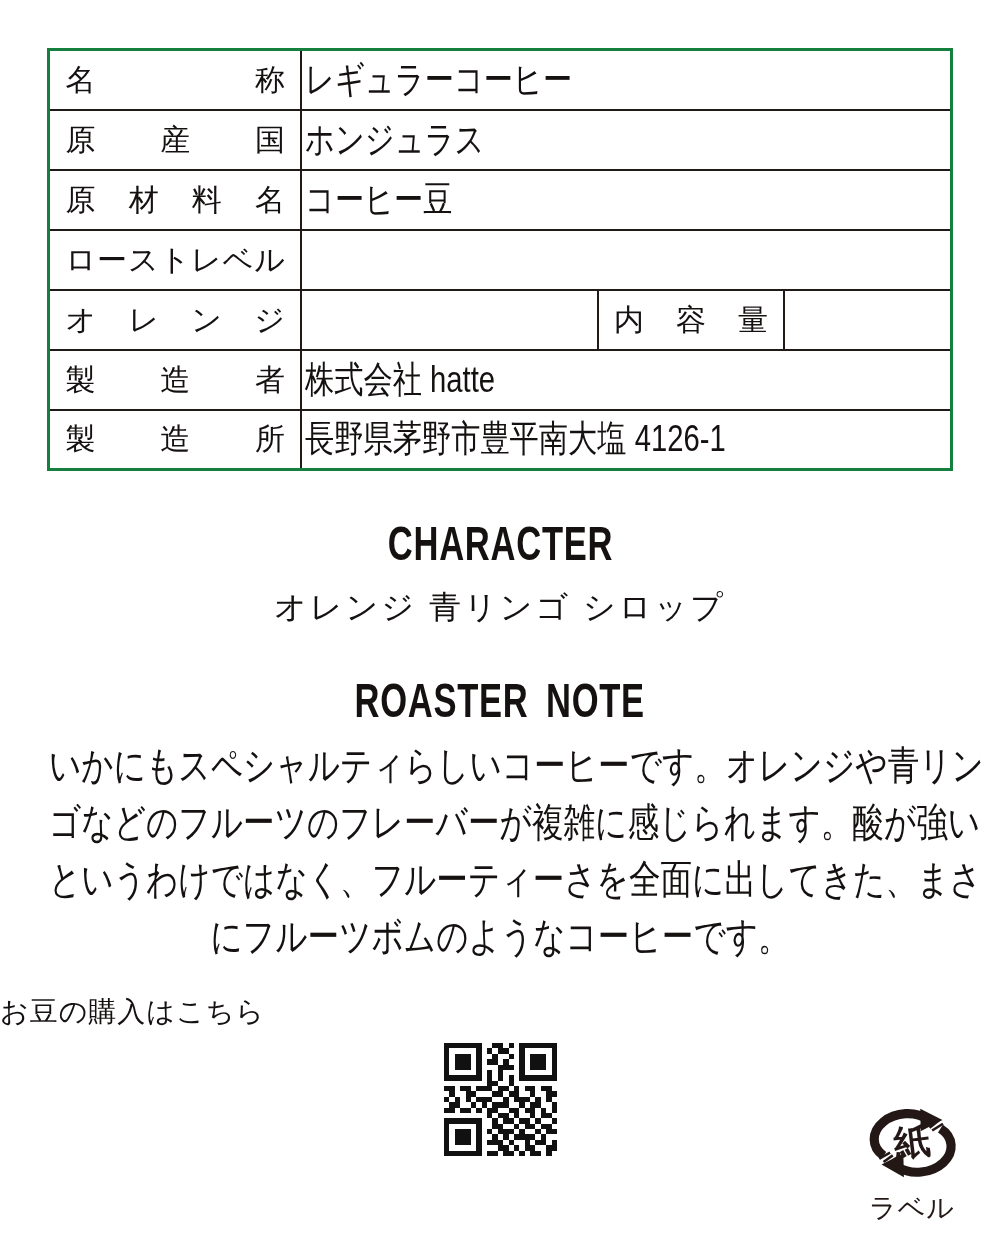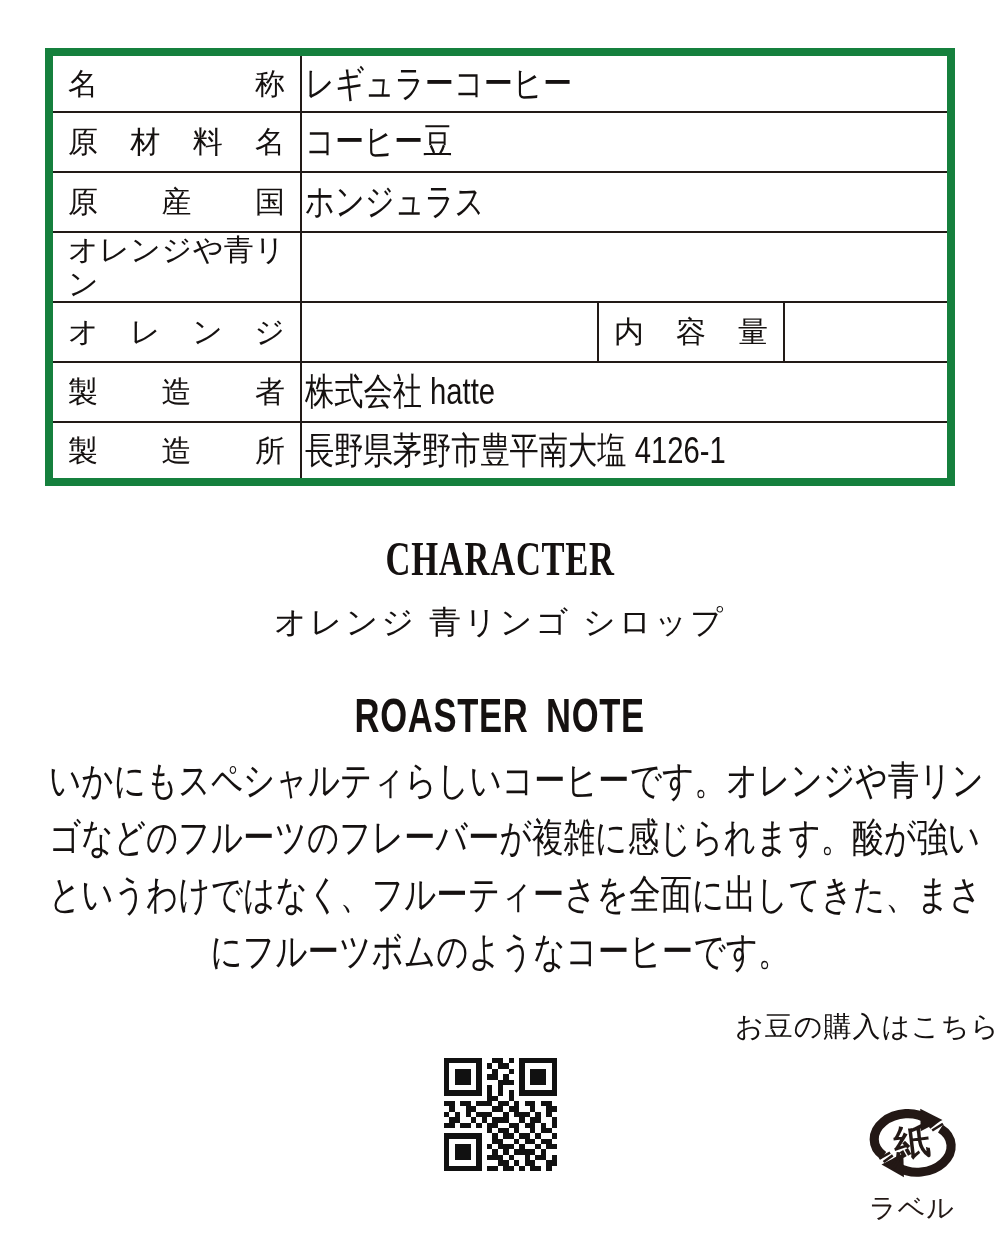--- a/index.html
+++ b/index.html
@@ -12,21 +12,21 @@
     font-family:"Liberation Sans","DejaVu Sans",sans-serif;
     overflow:hidden;
   }
 
   
   table.info {
     width:902px;
     margin:48px auto 0;
     border-collapse:collapse;
     table-layout:fixed;
-    border:8px solid #15803d;
+    border:3px solid #15803d;
   }
   table.info td {
     border:2px solid #221a17;
     height:60px;
     vertical-align:middle;
     overflow:hidden;
   }
   .lbl-text {
     font-size:30px;
     line-height:34px;
@@ -53,21 +53,21 @@
     line-height:40px;
   }
   .h-en .squeeze {
     display:inline-block;
     transform:scaleX(0.72);
     transform-origin:center;
     letter-spacing:1px;
     word-spacing:10px;
     white-space:nowrap;
   }
-  .character-heading { margin-top:53px;font-family:Liberation Serif, serif; }
+  .character-heading { margin-top:53px; }
   .character-subtitle {
     margin-top:25px;
     text-align:center;
     font-size:32px;
     line-height:37px;
     letter-spacing:3px;
   }
   .roaster-heading { margin-top:55px; }
 
   
@@ -87,21 +87,21 @@
   }
   .note-line.center {
     text-align:center;
     text-align-last:center;
     -moz-text-align-last:center;
   }
 
   
   .purchase-caption {
     margin-top:30px;
-    text-align:right;
+    text-align:left;
     font-size:28px;
     line-height:33px;
     letter-spacing:1px;
   }
   .qr-wrap { margin-top:15px; display:flex; justify-content:center; }
   .qr-wrap svg { display:block; }
 
   
   .recycle {
     position:absolute;
@@ -132,33 +132,33 @@
     </colgroup>
     <tbody>
         <tr>
       <td>
             <div class="lbl-text">名称</div>
           </td>
       <td class="val" colspan="3"><span class="val-text">レギュラーコーヒー</span></td>
     </tr>
     <tr>
       <td>
+            <div class="lbl-text">原産国</div>
+          </td>
+      <td class="val" colspan="3"><span class="val-text">ホンジュラス</span></td>
+    </tr>
+    <tr>
+      <td>
             <div class="lbl-text">原材料名</div>
           </td>
       <td class="val" colspan="3"><span class="val-text">コーヒー豆</span></td>
     </tr>
     <tr>
       <td>
-            <div class="lbl-text">原産国</div>
-          </td>
-      <td class="val" colspan="3"><span class="val-text">ホンジュラス</span></td>
-    </tr>
-    <tr>
-      <td>
-            <div class="lbl-text">オレンジや青リン</div>
+            <div class="lbl-text">ローストレベル</div>
           </td>
       <td class="val" colspan="3"><span class="val-text"></span></td>
     </tr>
     <tr>
       <td>
             <div class="lbl-text">オレンジ</div>
           </td>
       <td class="val"><span class="val-text"></span></td>
       <td>
             <div class="lbl-text">内容量</div>

